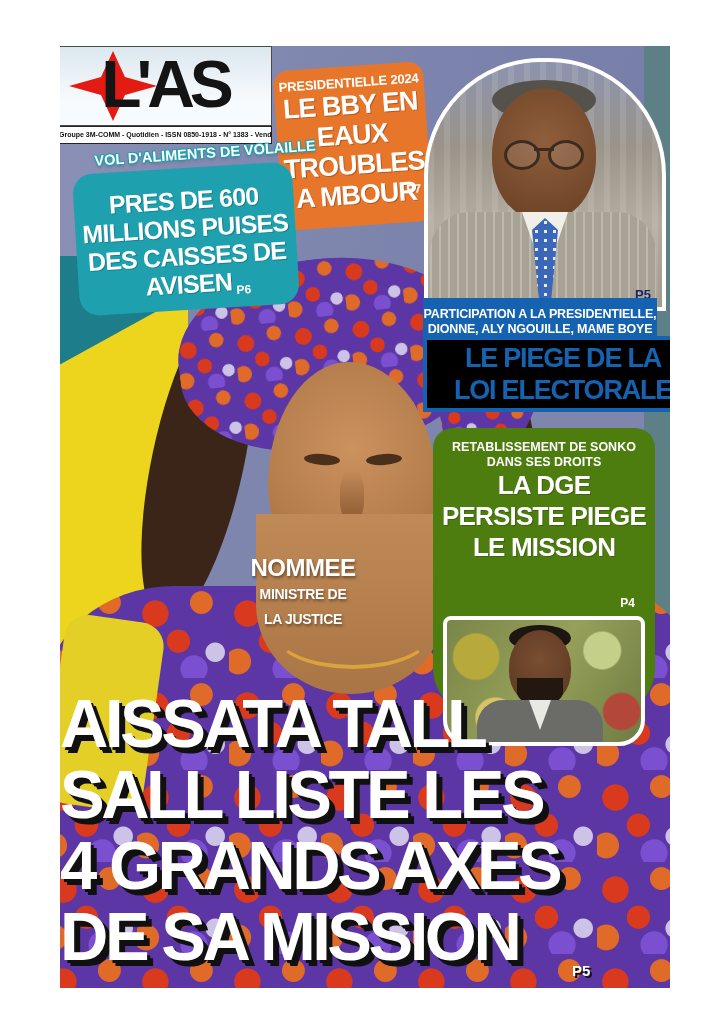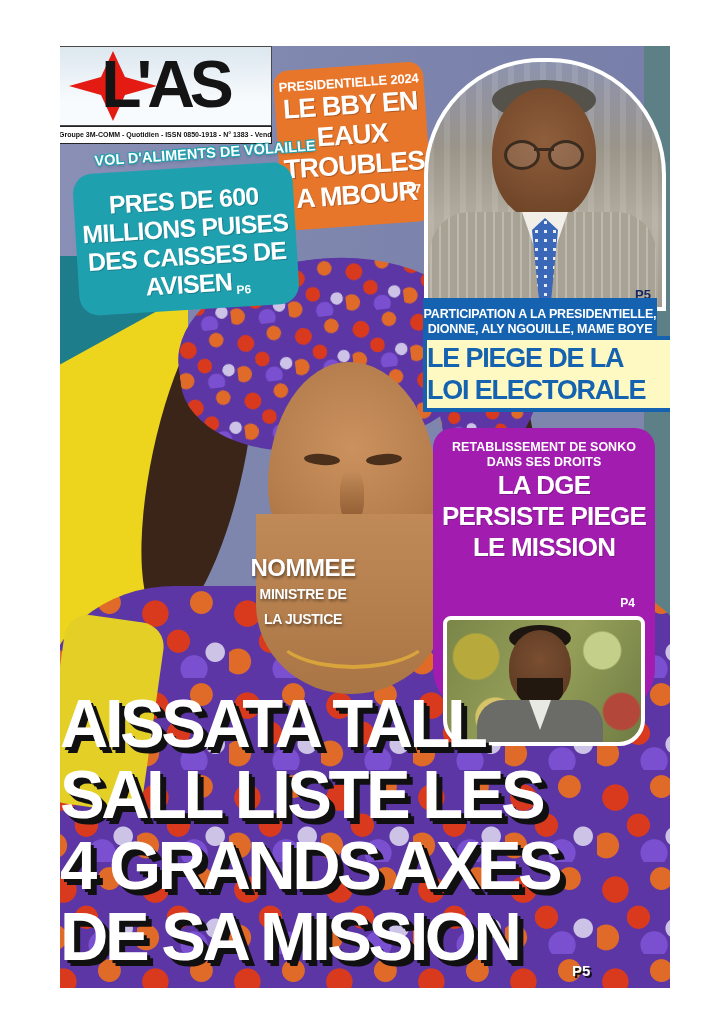--- a/index.html
+++ b/index.html
@@ -104,28 +104,28 @@
   .d-tie{position:absolute;left:104px;top:156px;width:26px;height:86px;border-radius:5px;
     background:#3a67b8;background-image:radial-gradient(circle at 50% 50%,#e8ecf5 0 1.5px,transparent 2px);
     background-size:9px 9px;clip-path:polygon(50% 0,100% 14%,72% 100%,28% 100%,0 14%);}
   .d-pref{position:absolute;right:11px;bottom:5px;font-size:13px;font-weight:bold;color:#15255f;}
 
   
   .blue-kicker{position:absolute;left:363px;top:252px;width:234px;height:38px;z-index:5;
     background:#1563b0;color:#fff;text-align:center;font-size:12.5px;font-weight:bold;
     line-height:15px;padding-top:9px;box-sizing:border-box;letter-spacing:-0.2px;}
   .blue-box{position:absolute;left:363px;top:290px;width:280px;height:76px;z-index:5;
-    background:#fef9c3;border:4px solid #1563b0;box-sizing:border-box;text-align:left;
+    background:#000000;border:4px solid #1563b0;box-sizing:border-box;text-align:center;
     color:#1563b0;padding-top:2px;}
   .blue-line{font-size:27px;font-weight:bold;line-height:32px;letter-spacing:-1.2px;
     transform:scaleY(1.05);}
 
   
   .pink-box{position:absolute;left:373px;top:382px;width:222px;height:288px;z-index:5;
-    background:#a21caf;border-radius:20px 20px 48px 48px;color:#fff;text-align:center;}
+    background:#4d7c0f;border-radius:20px 20px 48px 48px;color:#fff;text-align:center;}
   .pink-kicker{margin-top:12px;font-size:12.5px;font-weight:bold;line-height:15px;}
   .pink-line{font-size:26px;font-weight:bold;line-height:31px;letter-spacing:-0.8px;
     text-shadow:1px 1px 0 rgba(0,0,0,0.2);}
   .pink-pref{position:absolute;right:20px;top:168px;font-size:12px;font-weight:bold;}
   .sonko{position:absolute;left:10px;top:188px;width:194px;height:122px;
     border:4px solid #fff;border-radius:8px 8px 26px 26px;overflow:hidden;
     background:radial-gradient(circle at 15% 30%,#b8a93c 0 12%,transparent 13%),
       radial-gradient(circle at 80% 25%,#c4d08a 0 10%,transparent 11%),
       radial-gradient(circle at 90% 75%,#b3483a 0 9%,transparent 10%),
       radial-gradient(circle at 25% 80%,#d7c468 0 11%,transparent 12%),

